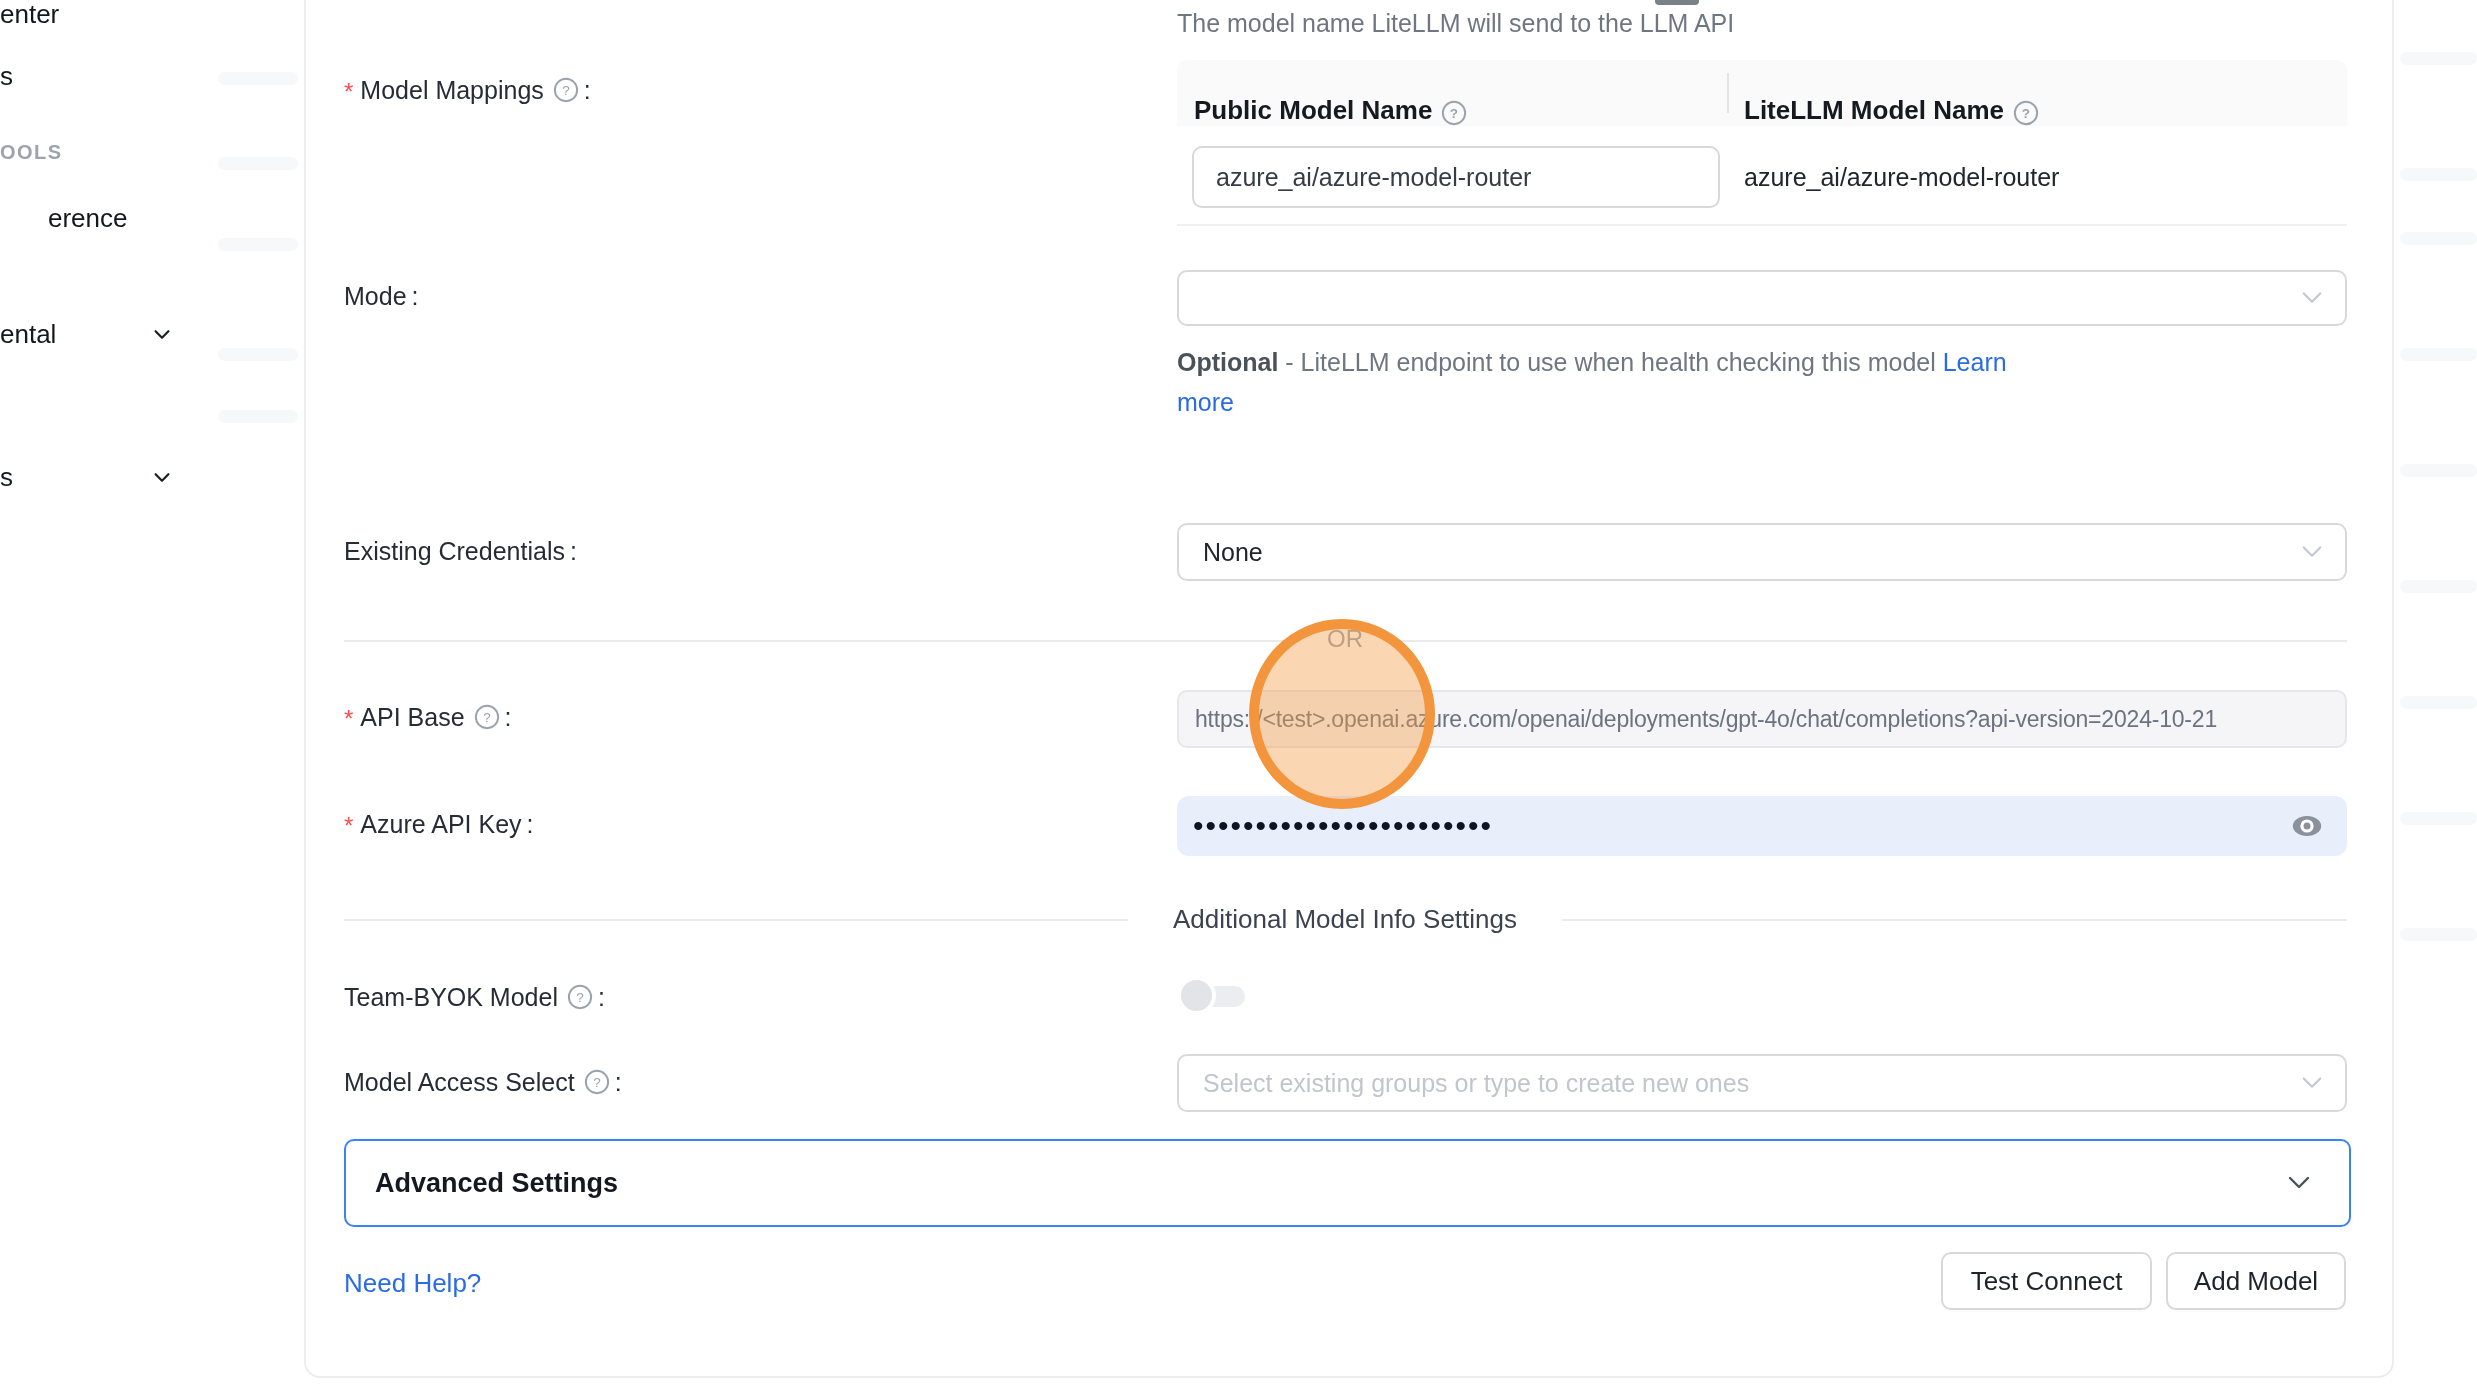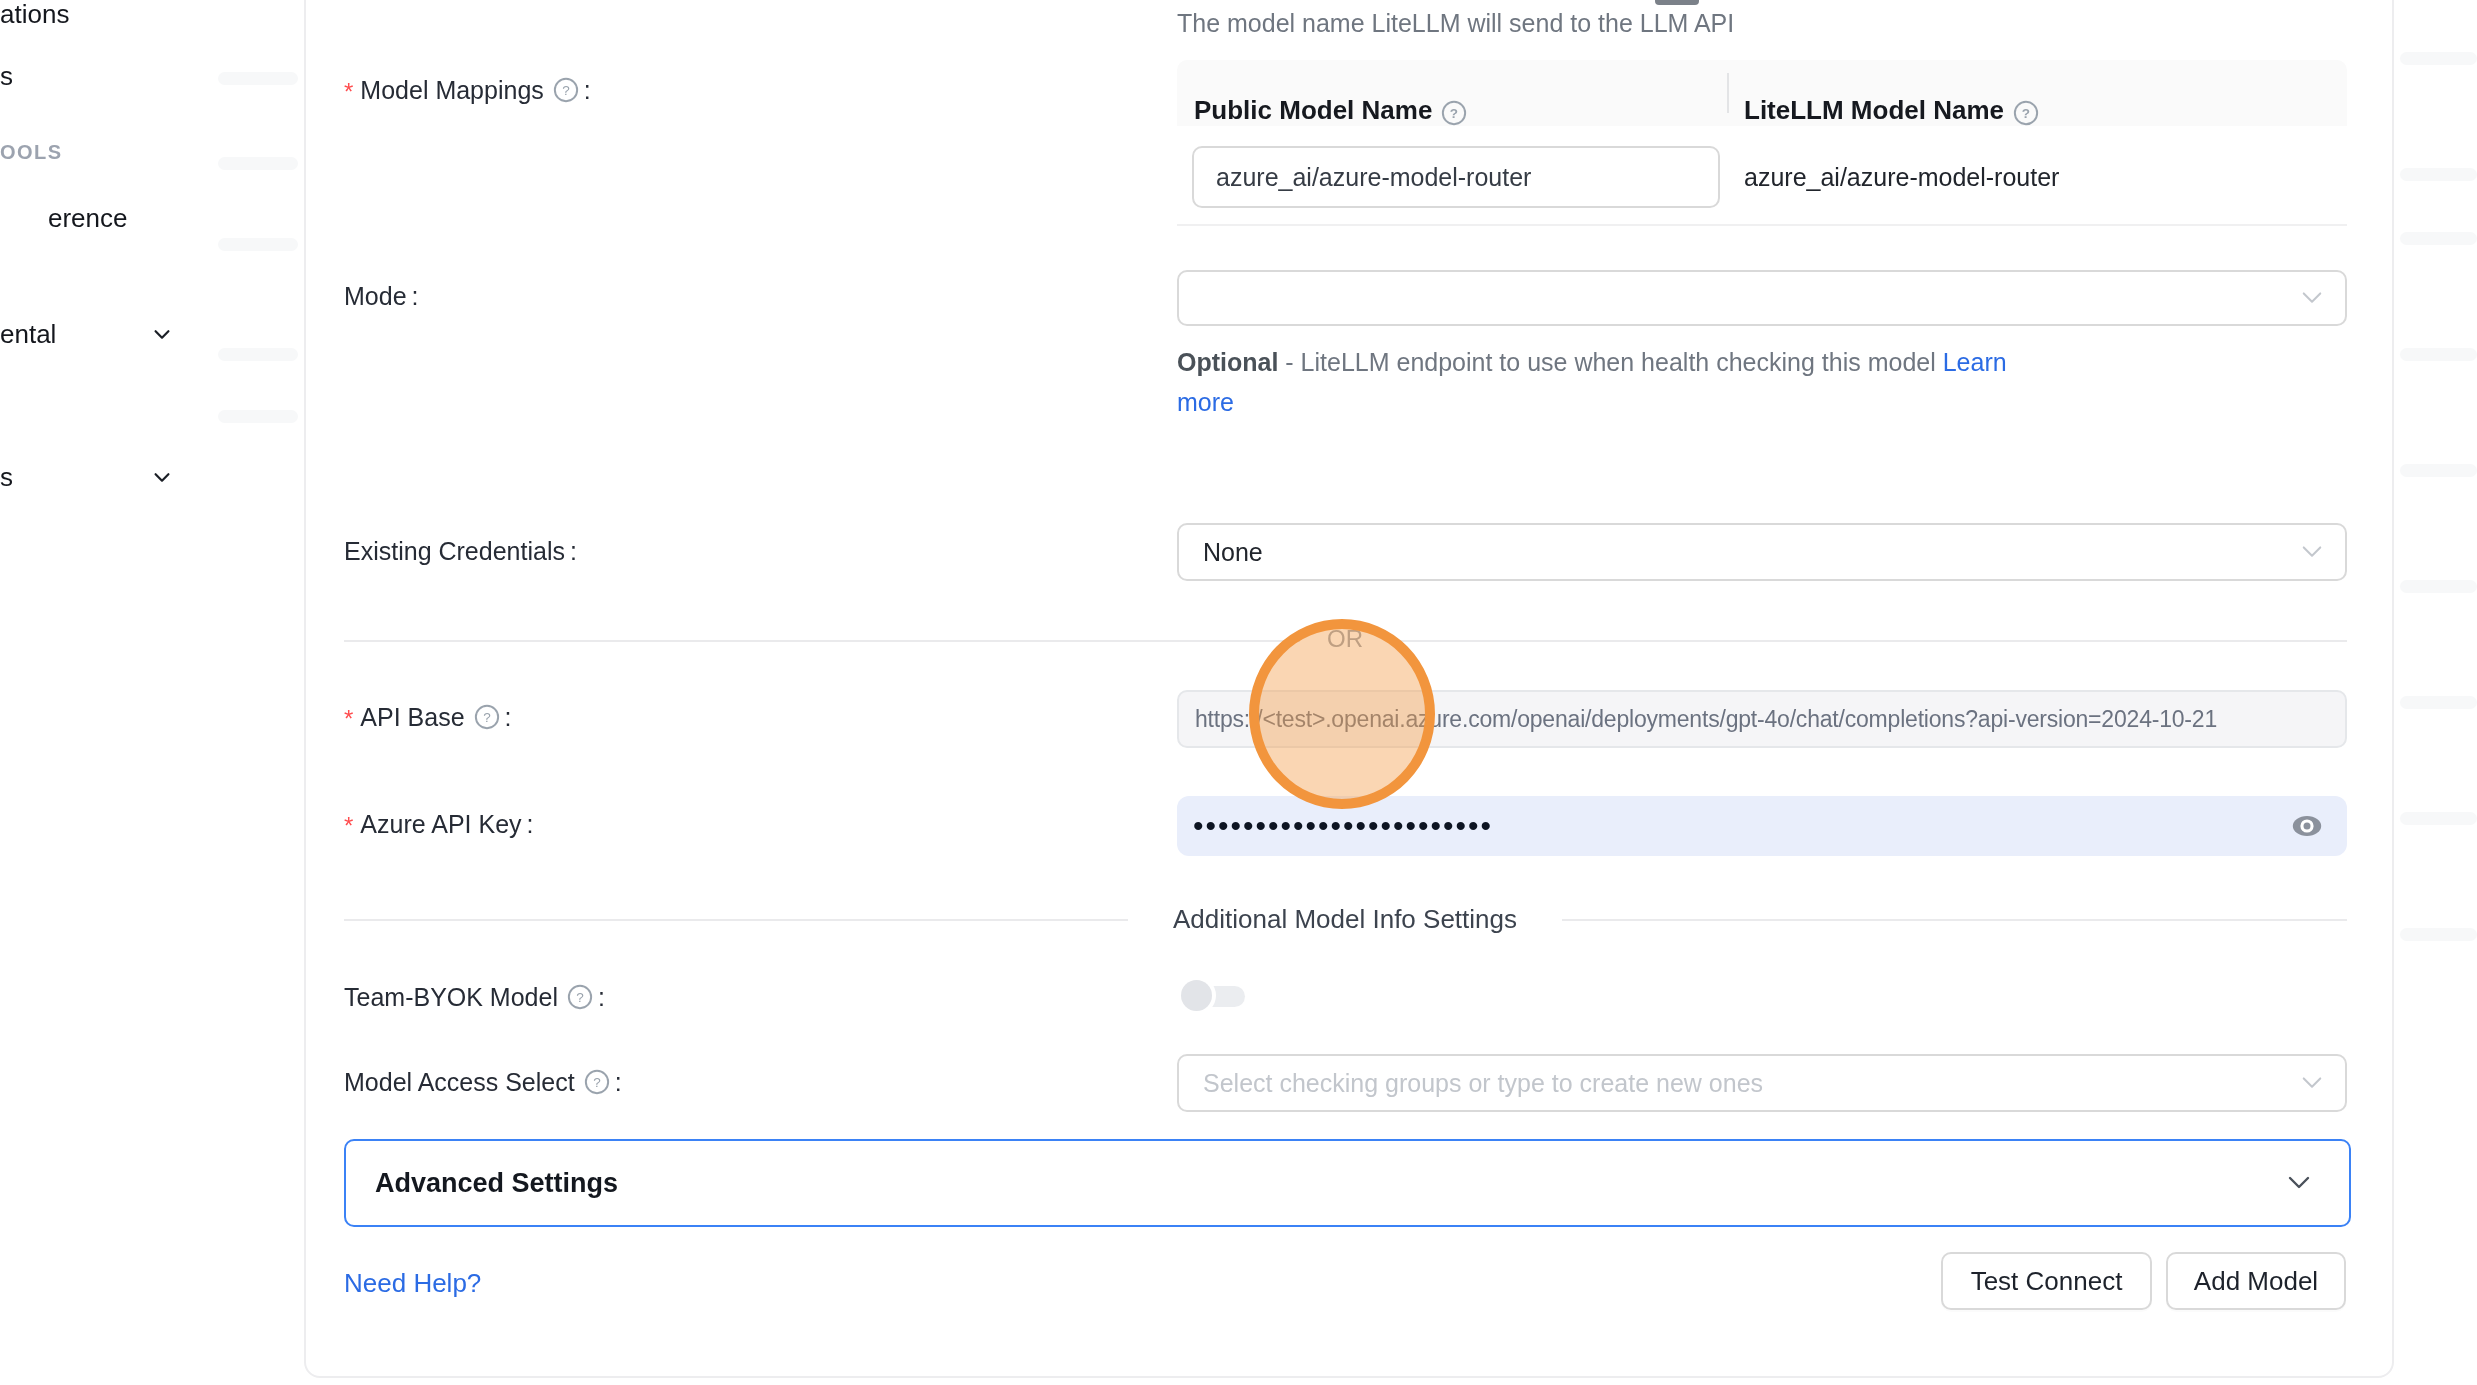--- a/index.html
+++ b/index.html
@@ -84,21 +84,21 @@
   <div class="skel" style="left:2400px;top:52px;width:77px;"></div>
   <div class="skel" style="left:2400px;top:168px;width:77px;"></div>
   <div class="skel" style="left:2400px;top:232px;width:77px;"></div>
   <div class="skel" style="left:2400px;top:348px;width:77px;"></div>
   <div class="skel" style="left:2400px;top:464px;width:77px;"></div>
   <div class="skel" style="left:2400px;top:580px;width:77px;"></div>
   <div class="skel" style="left:2400px;top:696px;width:77px;"></div>
   <div class="skel" style="left:2400px;top:812px;width:77px;"></div>
   <div class="skel" style="left:2400px;top:928px;width:77px;"></div>
 
-  <div class="side-item" style="top:-1px;">ations</div>
+  <div class="side-item" style="top:-1px;">enter</div>
   <div class="side-item" style="top:61px;">s</div>
   <div class="side-section" style="top:141px;">OOLS</div>
   <div class="side-item" style="top:203px;padding-left:48px;">erence</div>
   <div class="side-item" style="top:319px;">ental</div>
   <svg class="side-chev" style="top:323px;" viewBox="0 0 24 24">
     <path d="M5 9l7 7 7-7" fill="none" stroke="#1b1f26" stroke-width="2.4" stroke-linecap="round" stroke-linejoin="round"></path>
   </svg>
   <div class="side-item" style="top:462px;">s</div>
   <svg class="side-chev" style="top:466px;" viewBox="0 0 24 24">
     <path d="M5 9l7 7 7-7" fill="none" stroke="#1b1f26" stroke-width="2.4" stroke-linecap="round" stroke-linejoin="round"></path>
@@ -214,21 +214,21 @@
 
   <div class="flabel" style="top:1052px;">
     <span>Model Access Select</span>
     <svg class="qicon" viewBox="0 0 24 24">
       <circle cx="12" cy="12" r="10.3" fill="none" stroke="currentColor" stroke-width="1.8"></circle>
       <text x="12" y="16.4" text-anchor="middle" font-size="12.5" fill="currentColor">?</text>
     </svg>
     <span class="colon">:</span>
   </div>
   <div class="selectbox" style="top:1054px;">
-    <span class="placeholder">Select checking groups or type to create new ones</span>
+    <span class="placeholder">Select existing groups or type to create new ones</span>
     <svg class="chev" viewBox="0 0 24 16">
       <path d="M3 3l9 9 9-9" fill="none" stroke="#c3c7cd" stroke-width="2.2" stroke-linecap="round" stroke-linejoin="round"></path>
     </svg>
   </div>
 
   <div class="panel">
     <span class="ptitle">Advanced Settings</span>
     <svg class="pchev" viewBox="0 0 24 16">
       <path d="M3 3l9 9 9-9" fill="none" stroke="#4a515b" stroke-width="2.4" stroke-linecap="round" stroke-linejoin="round"></path>
     </svg>

